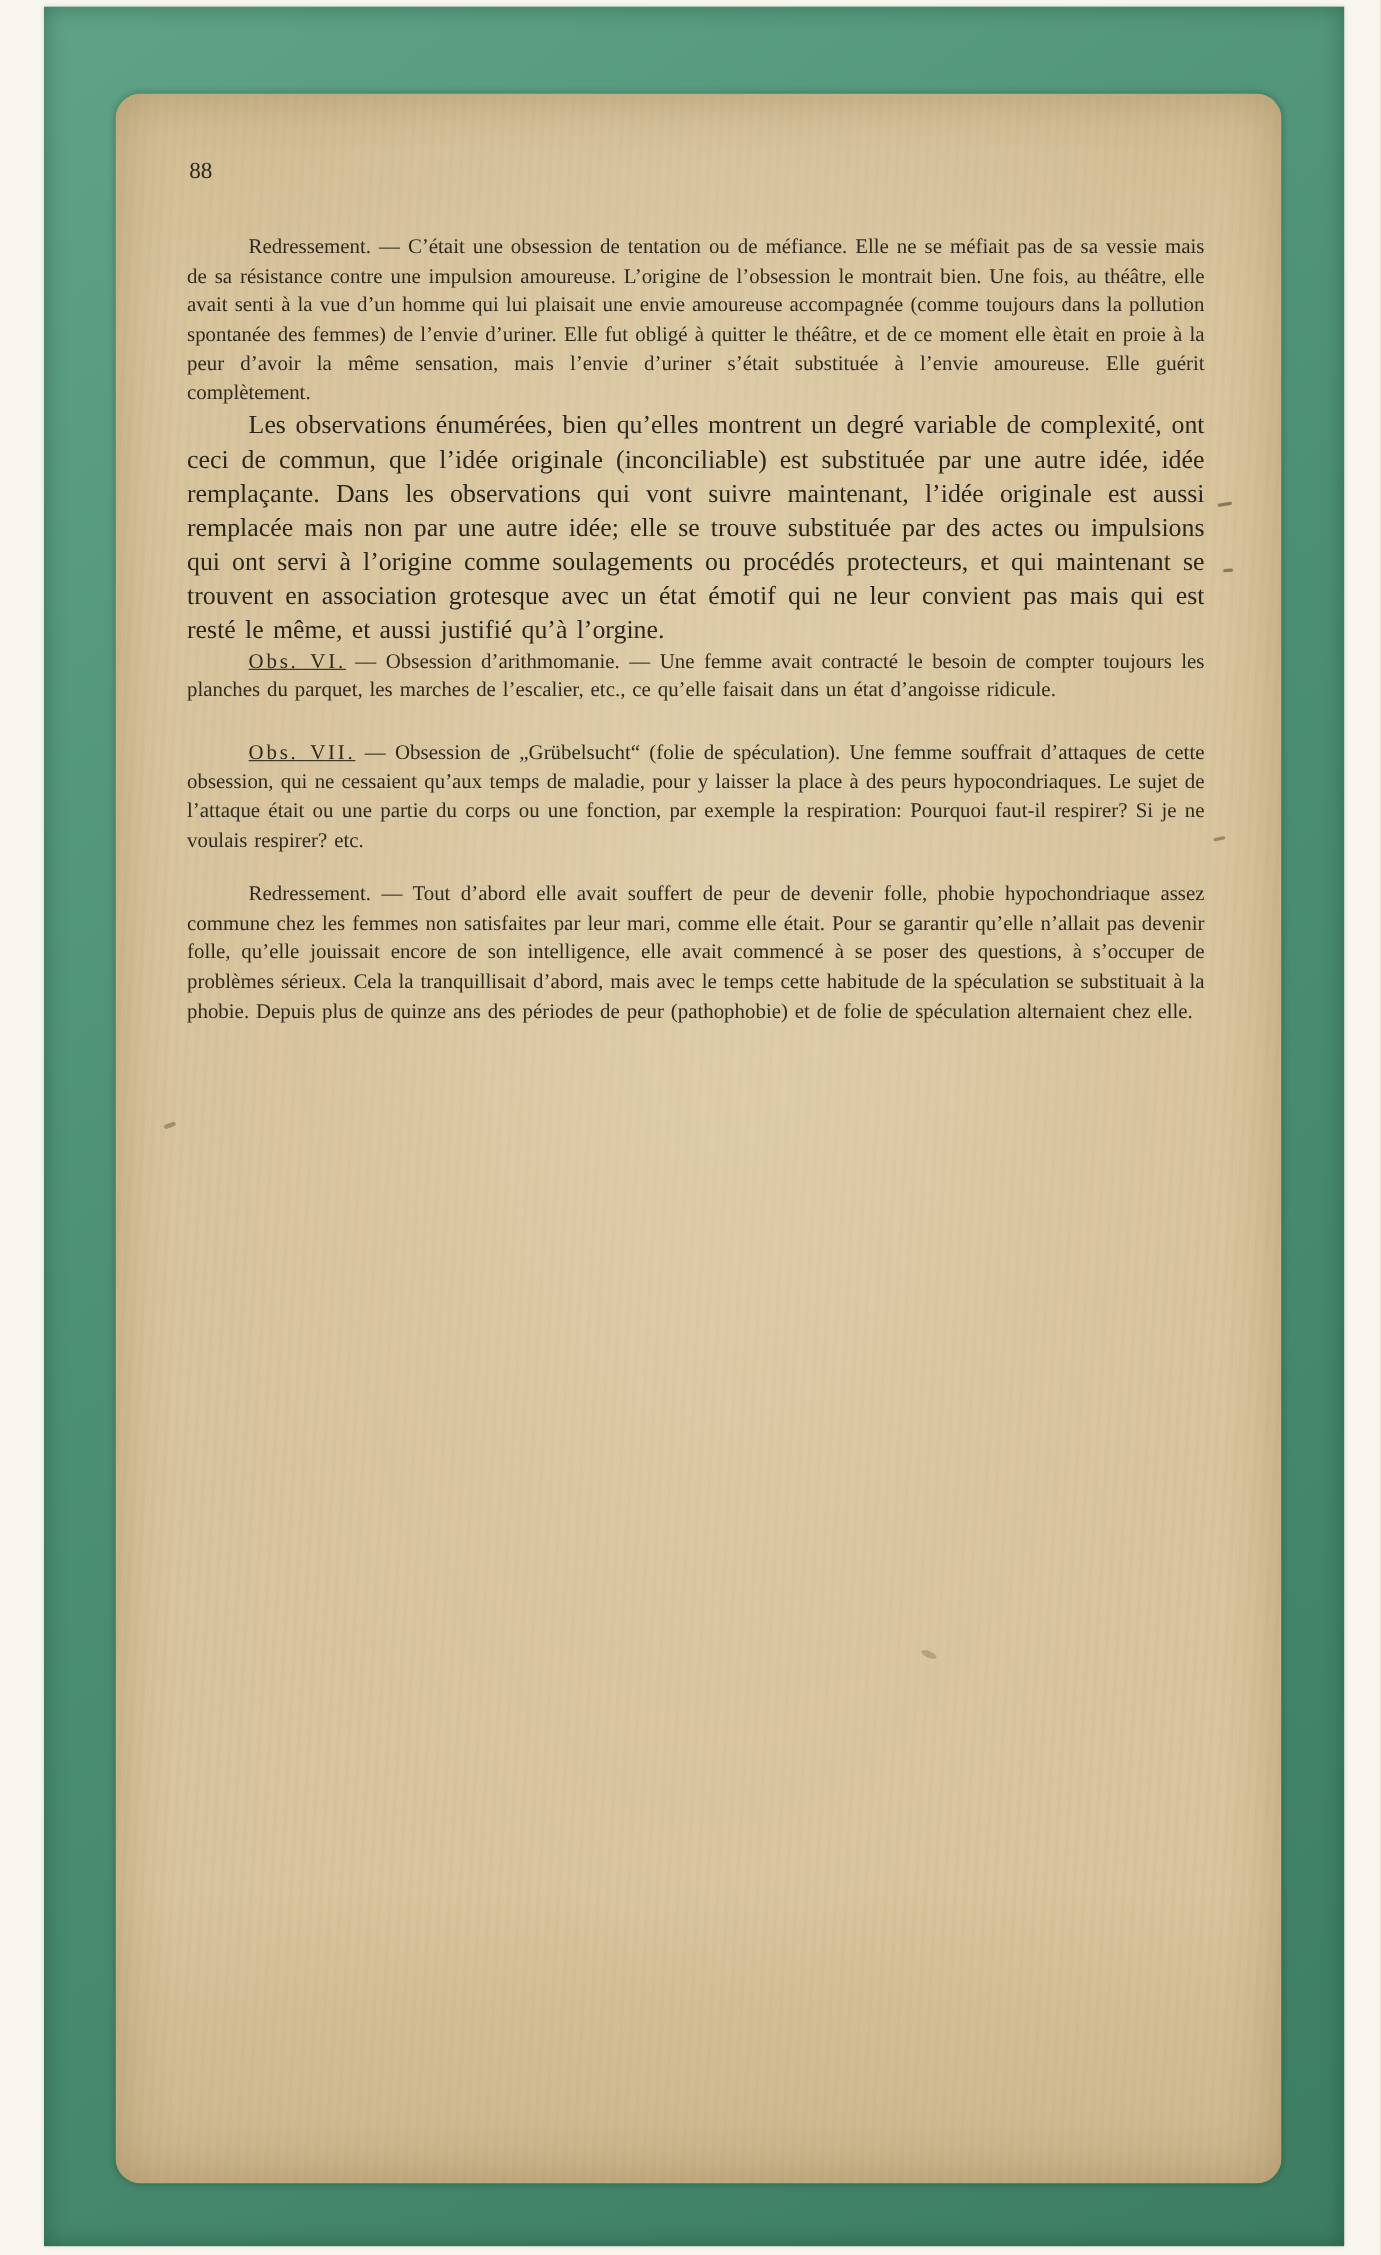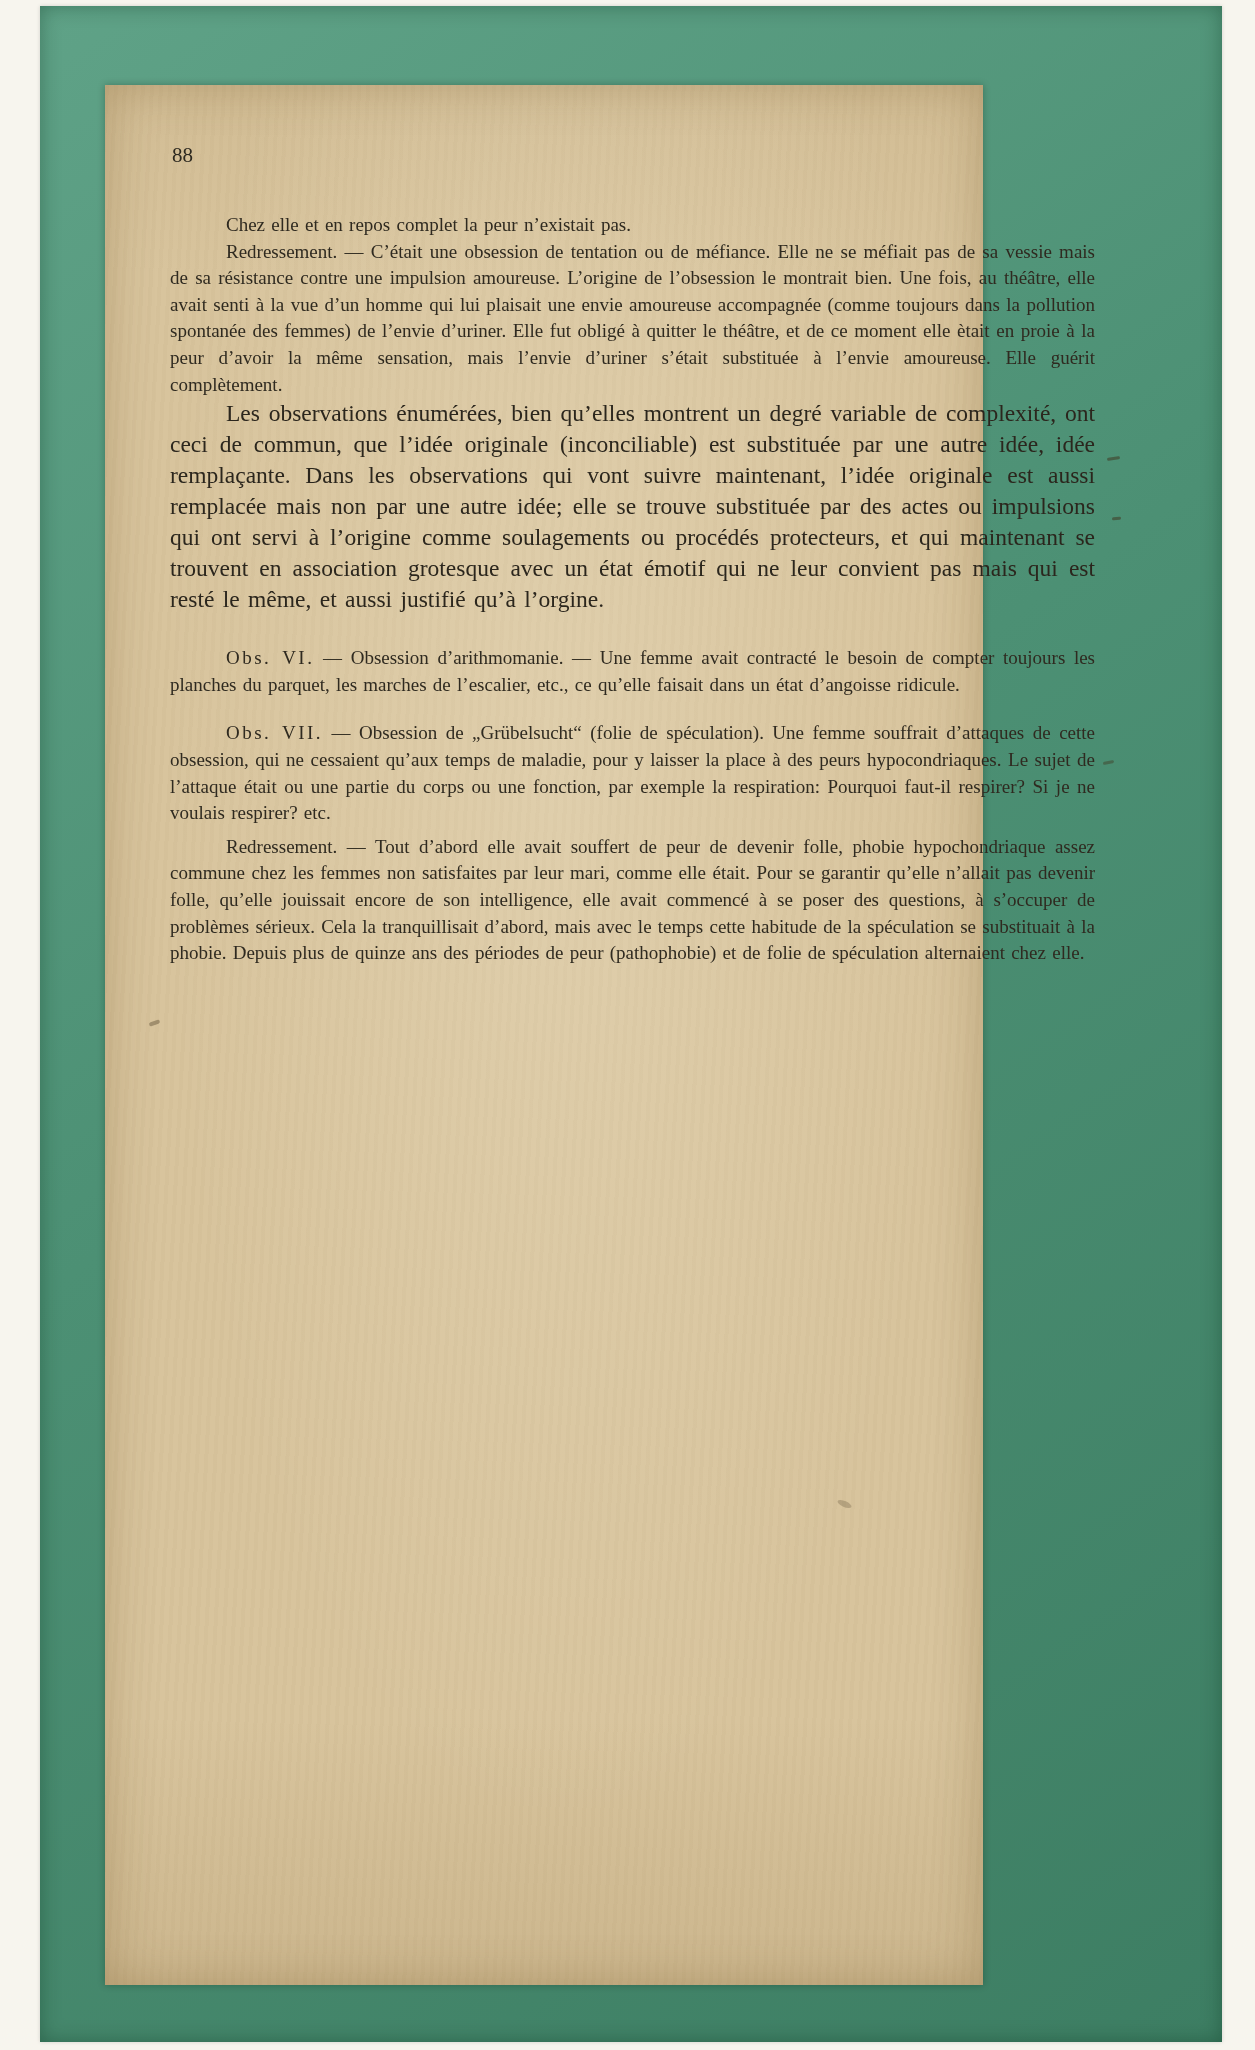--- a/index.html
+++ b/index.html
@@ -10,62 +10,62 @@
     font-family:"Liberation Serif","DejaVu Serif",serif;
   }
   
   .frame{
     position:absolute;left:40px;top:6px;width:1182px;height:2036px;
     background:linear-gradient(145deg,#5fa287 0%,#4c9074 45%,#3d7e63 100%);
     box-shadow:inset 0 0 20px rgba(0,40,20,.35), 0 0 4px rgba(0,0,0,.15);
   }
   
   .paper{
-    position:absolute;left:65px;top:79px;width:878px;height:1900px;
+    position:absolute;left:65px;top:79px;width:1060px;height:1900px;
     box-sizing:border-box;
     background-color:#d8c49d;
     background-image:
       radial-gradient(ellipse at 52% 36%, rgba(255,250,233,.20), rgba(0,0,0,0) 62%),
       linear-gradient(180deg, rgba(165,135,85,.12), rgba(0,0,0,0) 10%, rgba(0,0,0,0) 86%, rgba(140,110,60,.16)),
       repeating-linear-gradient(93deg, rgba(120,95,50,.03) 0 4px, rgba(0,0,0,0) 4px 9px);
     box-shadow:inset 0 0 48px rgba(110,80,30,.30), 0 0 7px rgba(0,30,15,.30);
     padding:58px 57px 0 65px;
+    border-radius:23px;
   }
   .page-number{
     font-size:21px;color:#2d2920;margin:0 0 44px 2px;
   }
   .text{width:925px;color:#2f2a20;}
   .para{
     margin:0;font-size:19px;line-height:26.6px;
     text-align:justify;word-spacing:1.5px;
   }
   .para.large{font-size:23.5px;line-height:31px;word-spacing:2.5px;color:#2b261d;}
   .indent{text-indent:56px;}
   .it{}
-  .sp{letter-spacing:2.5px;}
+  .sp{letter-spacing:2.5px;text-decoration:underline;}
   .text p:nth-of-type(4){margin-top:30px;margin-bottom:22px;}
   .text p:nth-of-type(6){margin-top:7px;}
   .text p:nth-of-type(7){margin-top:14px;}
   .text p:nth-of-type(8){margin-top:21px;}
   
   .artifact{position:absolute;background:rgba(62,48,26,.5);border-radius:2px;}
   .a1{left:1002px;top:372px;width:13px;height:3px;transform:rotate(-9deg);}
   .a2{left:1007px;top:432px;width:9px;height:3px;transform:rotate(-5deg);}
   .a3{left:998px;top:676px;width:11px;height:3px;transform:rotate(-12deg);opacity:.8;}
   .a4{left:44px;top:936px;width:11px;height:4px;transform:rotate(-20deg);opacity:.7;}
   .a5{left:732px;top:1416px;width:15px;height:6px;border-radius:50%;transform:rotate(24deg);opacity:.45;}
 </style>
 </head>
 <body>
 
 <div class="frame">
   <div class="paper">
     <div class="page-number">88</div>
     <div class="text">
-        <p class="para small indent"><span>Chez elle et en repos complet la peur n’existait pas.</span></p>
         <p class="para small indent"><span class="it">Redressement.</span><span> — C’était une obsession de </span><span class="it">tentation</span><span> ou de </span><span class="it">méfiance</span><span>. Elle ne se méfiait pas de sa vessie mais de sa résistance contre une impulsion amoureuse. L’origine de l’obsession le montrait bien. Une fois, au théâtre, elle avait senti à la vue d’un homme qui lui plaisait une envie amoureuse accompagnée (comme toujours dans la pollution spontanée des femmes) de l’envie d’uriner. Elle fut obligé à quitter le théâtre, et de ce moment elle ètait en proie à la peur d’avoir la même sensation, mais l’envie d’uriner s’était substituée à l’envie amoureuse. Elle guérit complètement.</span></p>
         <p class="para large indent"><span>Les observations énumérées, bien qu’elles montrent un degré variable de complexité, ont ceci de commun, que l’idée originale (inconciliable) est substituée par une autre idée, idée remplaçante. Dans les observations qui vont suivre maintenant, l’idée originale est aussi remplacée mais non par une autre idée; elle se trouve substituée par des actes ou impulsions qui ont servi à l’origine comme </span><span class="it">soulagements</span><span> ou </span><span class="it">procédés protecteurs</span><span>, et qui maintenant se trouvent en association grotesque avec un état émotif qui ne leur convient pas mais qui est resté le même, et aussi justifié qu’à l’orgine.</span></p>
         <p class="para small indent"><span class="sp">Obs. VI.</span><span> — </span><span class="it">Obsession d’arithmomanie.</span><span> — Une femme avait contracté le besoin de compter toujours les planches du parquet, les marches de l’escalier, etc., ce qu’elle faisait dans un état d’angoisse ridicule.</span></p>
         <p class="para small indent"><span class="sp">Obs. VII.</span><span> — Obsession de „Grübelsucht“ (folie de spéculation). Une femme souffrait d’attaques de cette obsession, qui ne cessaient qu’aux temps de maladie, pour y laisser la place à des peurs hypocondriaques. Le sujet de l’attaque était ou une partie du corps ou une fonction, par exemple la respiration: Pourquoi faut-il respirer? Si je ne voulais respirer? etc.</span></p>
         <p class="para small indent"><span class="it">Redressement.</span><span> — Tout d’abord elle avait souffert de peur de devenir folle, phobie hypochondriaque assez commune chez les femmes non satisfaites par leur mari, comme elle était. Pour se </span><span class="it">garantir qu’elle n’allait pas devenir folle</span><span>, qu’elle jouissait encore de son intelligence, elle avait commencé à se poser des questions, à s’occuper de problèmes sérieux. Cela la tranquillisait d’abord, mais avec le temps cette habitude de la spéculation se substituait à la phobie. Depuis plus de quinze ans des périodes de peur (pathophobie) et de folie de spéculation alternaient chez elle.</span></p>
       </div>
     <div class="artifact a1"></div>
     <div class="artifact a2"></div>
     <div class="artifact a3"></div>
     <div class="artifact a4"></div>

